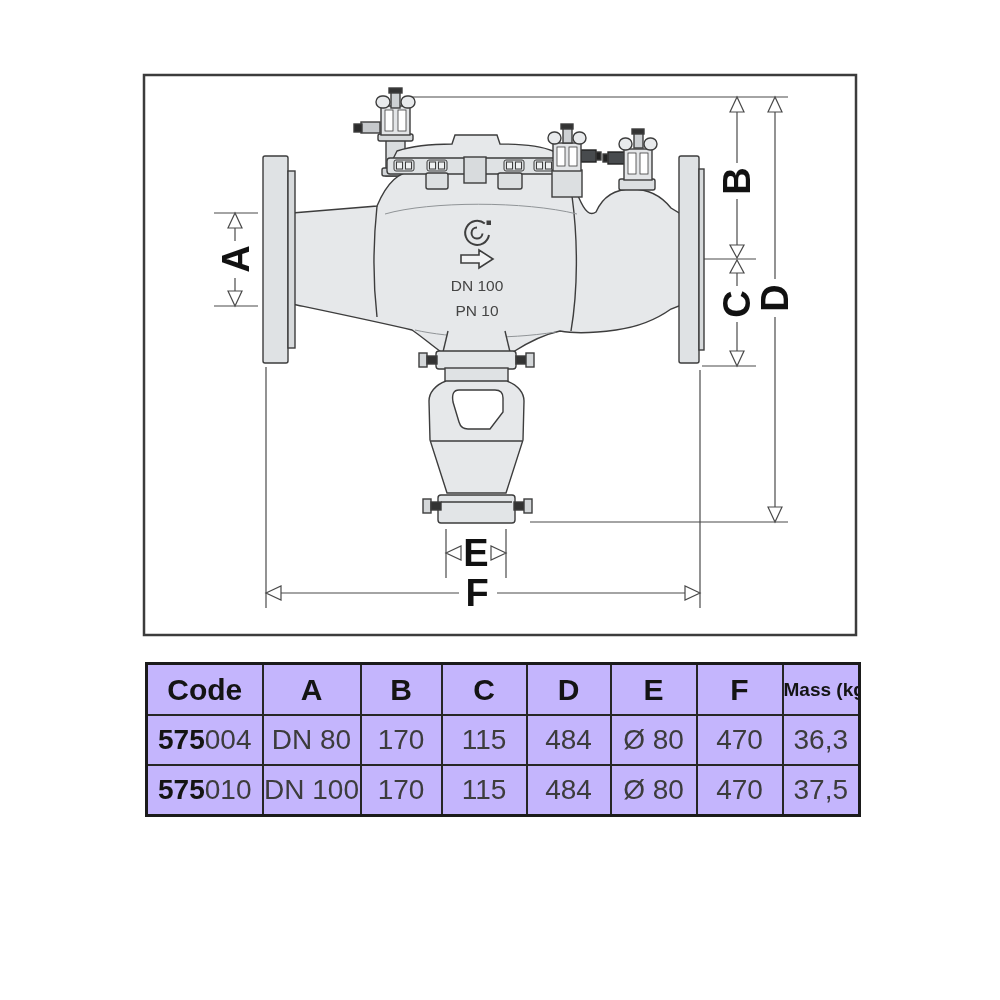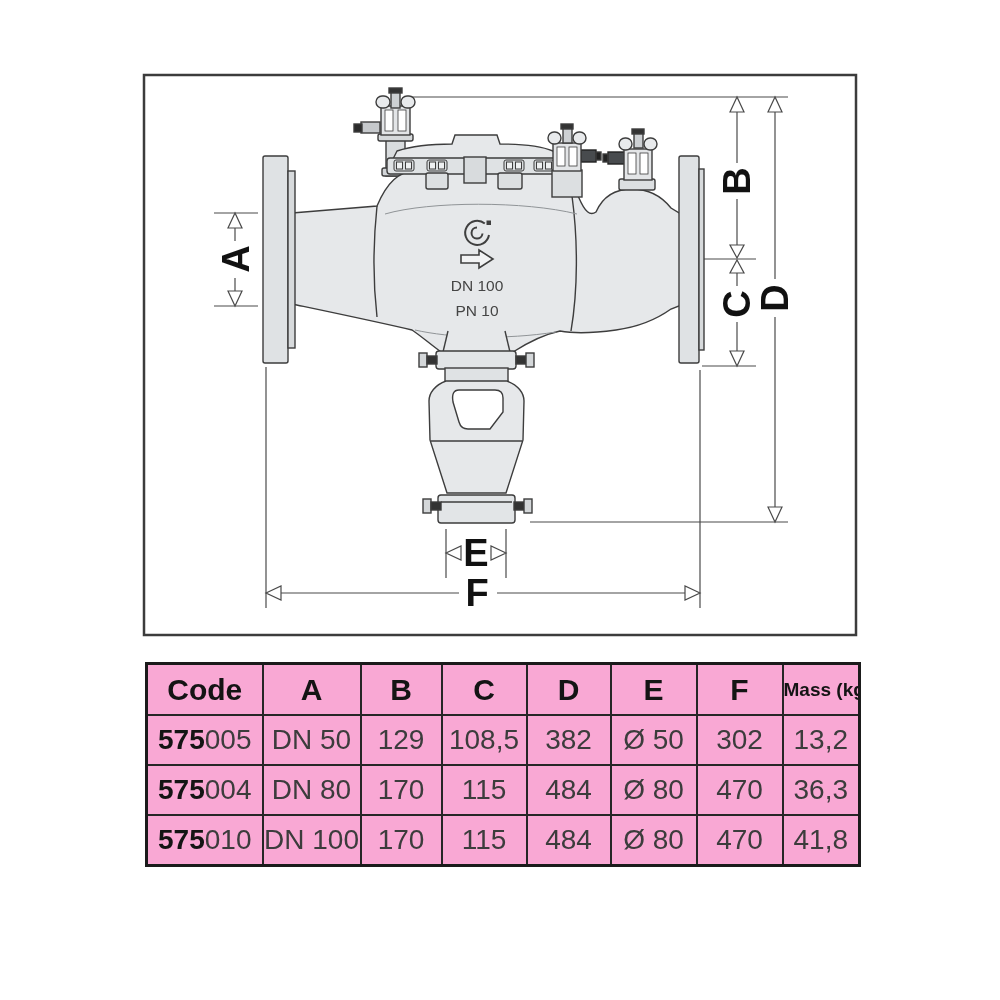--- a/index.html
+++ b/index.html
@@ -1,21 +1,21 @@
 <!DOCTYPE html>
 <html><head>
 <meta charset="utf-8">
 <style>
   html,body{margin:0;padding:0;background:#ffffff;}
   .canvas{position:relative;width:1000px;height:1000px;background:#ffffff;overflow:hidden;
           font-family:"Liberation Sans", sans-serif;}
   .drawing-svg{position:absolute;left:0;top:0;}
   
   .spec-table-wrap{position:absolute;left:145px;top:662px;}
-  table.spec{border-collapse:collapse;table-layout:fixed;width:713px;background:#f9a8d4;
+  table.spec{border-collapse:collapse;table-layout:fixed;width:713px;background:#c4b5fd;
              border:3px solid #1b1b1b;}
   table.spec th, table.spec td{border:2px solid #262626;text-align:center;vertical-align:middle;
              padding:0;overflow:hidden;white-space:nowrap;}
   table.spec th{height:49px;font-weight:700;font-size:30px;color:#141414;}
   table.spec th.mass{font-size:19px;}
   table.spec td{height:48px;font-size:28px;font-weight:400;color:#3c3c3c;}
   td .code-prefix{font-weight:700;color:#141414;}
   td .code-suffix{font-weight:400;color:#3c3c3c;}
 </style>
 </head>
@@ -232,45 +232,35 @@
           <th>B</th>
           <th>C</th>
           <th>D</th>
           <th>E</th>
           <th>F</th>
           <th class="mass">Mass (kg)</th>
         </tr>
       </thead>
       <tbody>
         <tr>
-          <td><span class="code-prefix">575</span><span class="code-suffix">005</span></td>
-          <td>DN 50</td>
-          <td>129</td>
-          <td>108,5</td>
-          <td>382</td>
-          <td>Ø 50</td>
-          <td>302</td>
-          <td>13,2</td>
-        </tr>
-        <tr>
           <td><span class="code-prefix">575</span><span class="code-suffix">004</span></td>
           <td>DN 80</td>
           <td>170</td>
           <td>115</td>
           <td>484</td>
           <td>Ø 80</td>
           <td>470</td>
           <td>36,3</td>
         </tr>
         <tr>
           <td><span class="code-prefix">575</span><span class="code-suffix">010</span></td>
           <td>DN 100</td>
           <td>170</td>
           <td>115</td>
           <td>484</td>
           <td>Ø 80</td>
           <td>470</td>
-          <td>41,8</td>
+          <td>37,5</td>
         </tr>
       </tbody>
     </table>
   </div>
 </div>
 
 </body></html>

